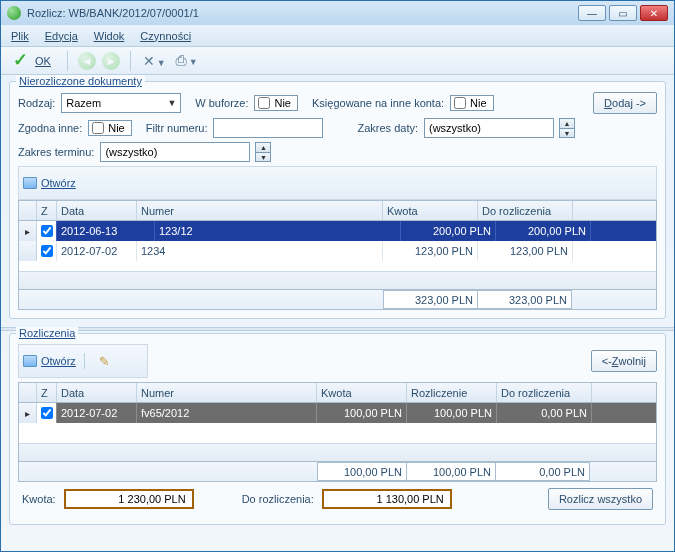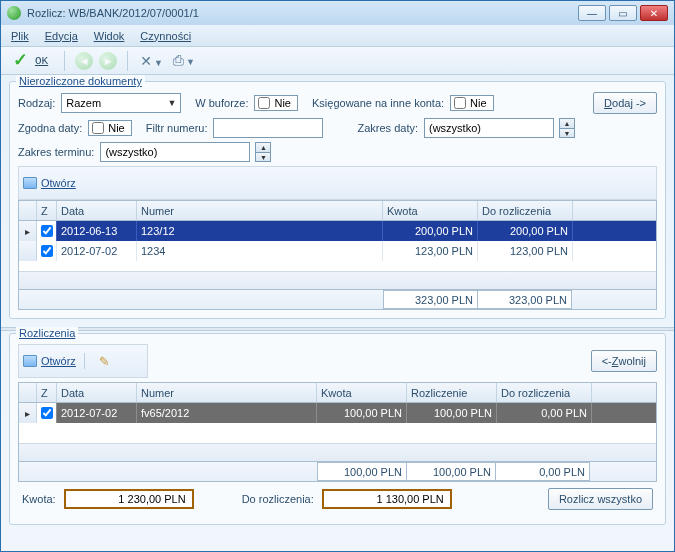--- a/index.html
+++ b/index.html
@@ -9,21 +9,21 @@
     .titlebar .icon { width: 14px; height: 14px; border-radius: 50%; background: radial-gradient(circle at 30% 30%, #9de29d, #2a9b2a); margin-right: 6px; }
     .titlebar .title { color: #2b4e6e; flex: 1; }
     .winbtns { display: flex; gap: 3px; }
     .winbtn { width: 28px; height: 16px; border: 1px solid #6a93b6; border-radius: 2px; background: linear-gradient(180deg, #f3f8fd, #d8e8f5); display: flex; align-items: center; justify-content: center; color: #2b4e6e; font-size: 10px; cursor: pointer; }
     .winbtn.close { background: linear-gradient(180deg, #f08080, #c03030); color: #fff; border-color: #a02020; }
     .menubar { height: 22px; background: linear-gradient(180deg, #eaf3fb, #d8e8f5); border-bottom: 1px solid #b8cfdf; display: flex; align-items: center; padding: 0 10px; gap: 16px; }
     .menubar span { color: #2b4e6e; text-decoration: underline; cursor: pointer; }
     .menubar span::first-letter { text-decoration: underline; }
     .toolbar { height: 28px; background: linear-gradient(180deg, #f3f8fd, #e4eef8); border-bottom: 1px solid #b8cfdf; display: flex; align-items: center; padding: 0 6px; gap: 6px; }
     .tbtn { display: flex; align-items: center; gap: 4px; padding: 2px 6px; cursor: pointer; color: #2b4e6e; }
-    .tbtn u { text-decoration: underline; font-family: Liberation Mono, monospace; }
+    .tbtn u { text-decoration: underline; }
     .check-green { width: 18px; height: 18px; position: relative; }
     .check-green::before { content: "✓"; position: absolute; font-size: 18px; font-weight: bold; color: #3bb13b; left: 0; top: -3px; text-shadow: 0 1px 0 #fff; }
     .nav-arrow { width: 18px; height: 18px; border-radius: 50%; background: radial-gradient(circle at 35% 35%, #d4f3d4, #7ccf7c); display: flex; align-items: center; justify-content: center; color: #fff; font-size: 11px; opacity: 0.55; cursor: pointer; }
     .sep { width: 1px; height: 20px; background: #b8cfdf; margin: 0 4px; }
     .tool-icon { color: #5a7b97; font-size: 14px; cursor: pointer; padding: 0 2px; }
     .dd { font-size: 9px; color: #5a7b97; margin-left: 2px; }
 
     .content { padding: 6px 8px; }
     .groupbox { border: 1px solid #bcd2e2; border-radius: 3px; padding: 10px 8px 8px; margin-bottom: 8px; position: relative; background: #f7fbfe; }
     .grouplabel { position: absolute; top: -7px; left: 6px; background: #f7fbfe; padding: 0 3px; color: #1f4f8c; text-decoration: underline; }
@@ -129,21 +129,21 @@
             <span>Nie</span>
         </div>
         <div class="flex-spacer"></div>
         <div class="btn">
             <u>D</u>
             <span>odaj -&gt;</span>
           </div>
       </div>
 
       <div class="row">
-        <label class="fld">Zgodna daty:</label>
+        <label class="fld">Zgodna inne:</label>
         <div class="chkwrap">
           <input type="checkbox" style="">
             <span>Nie</span>
         </div>
         <label class="fld" style="margin-left:8px">Filtr numeru:</label>
         <input class="input" style="width: 110px;">
         <label class="fld" style="margin-left:28px">Zakres daty:</label>
         <div class="input" style="width:130px">
             <span>(wszystko)</span>
           </div>
@@ -180,21 +180,21 @@
             </div>
           <div class="gc" style="width:95px">Do rozliczenia</div>
           <div class="gc" style="flex:1;border-right:none"></div>
         </div>
         <div class="grid-body" id="grid1-body">
             <div class="grid-row sel">
               <div class="row-indicator">▸</div>
               <div class="gc chkcell" style="width:20px">
                 <input type="checkbox" checked="" style="">
               </div>
-              <div class="gc" style="width:80px">2012-06-13</div>
+              <div class="gc" style="width:98px">2012-06-13</div>
               <div class="gc" style="width:246px">123/12</div>
               <div class="gc num" style="width:95px">200,00 PLN</div>
               <div class="gc num" style="width:95px">200,00 PLN</div>
               <div class="gc" style="flex:1;border-right:none"></div>
             </div>
             <div class="grid-row">
               <div class="row-indicator"></div>
               <div class="gc chkcell" style="width:20px">
                 <input type="checkbox" checked="" style="">
               </div>

